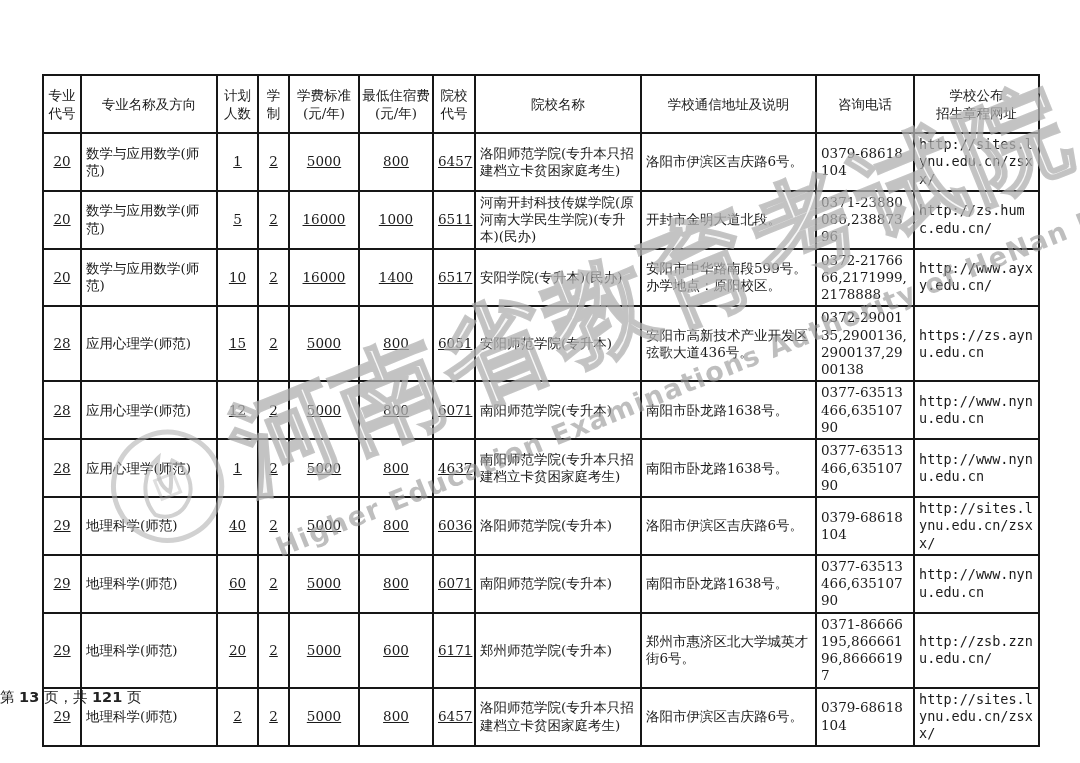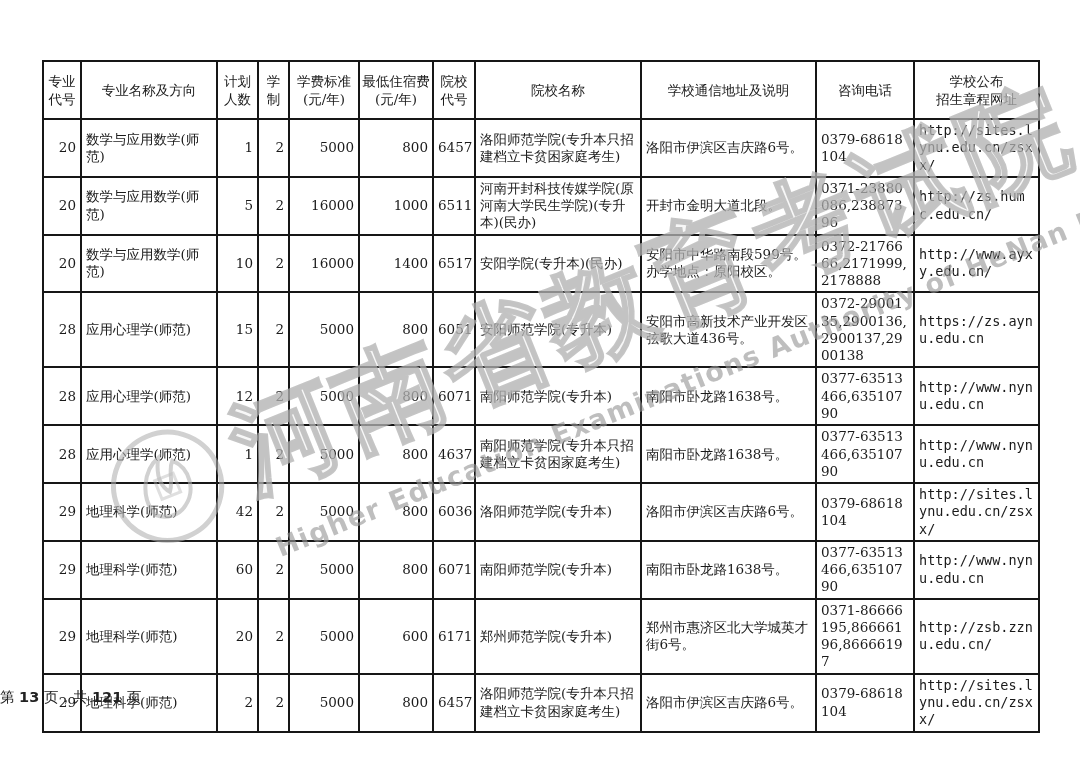--- a/index.html
+++ b/index.html
@@ -4,35 +4,35 @@
 <style>
   html,body{margin:0;padding:0;}
   body{
     width:1080px;height:763px;background:#ffffff;position:relative;overflow:hidden;
     font-family:"DejaVu Serif", serif;color:#1a1a1a;
   }
   .page{position:absolute;inset:0;}
 
   
   table.adm{
-    position:absolute;left:42px;top:60px;width:996px;
+    position:absolute;left:42px;top:74px;width:996px;
     border-collapse:collapse;table-layout:fixed;background:transparent;
     z-index:2;
     border-radius:18px;
   }
   .adm th,.adm td{border:2px solid #161616;background:transparent;}
   .adm th{
     font-size:13.5px;font-weight:normal;text-align:center;
     white-space:pre-line;line-height:1.35;padding:3px 2px;height:50px;
   }
   .adm td{
     font-size:13.5px;line-height:1.28;padding:2px 4px;vertical-align:middle;
   }
   .adm tbody tr{height:50px;}
-  .c-center{text-align:right;}
+  .c-center{text-align:center;text-decoration:underline;}
   .c-left{text-align:left;}
   .c-phone{font-size:12.5px;word-break:break-all;line-height:1.35;margin-left:38px;}
   .c-url{
     font-family:"DejaVu Sans Mono", monospace;font-size:11.5px;
     word-break:break-all;line-height:1.45;margin-left:41px;
   }
 
   
   .watermark{
     position:absolute;left:85px;top:442px;z-index:4;pointer-events:none;
@@ -189,21 +189,21 @@
     <td class="c-center">800</td>
     <td class="c-center">4637</td>
     <td class="c-left">南阳师范学院(专升本只招建档立卡贫困家庭考生)</td>
     <td class="c-left">南阳市卧龙路1638号。</td>
     <td class="c-left c-phone">0377-63513466,63510790</td>
     <td class="c-left c-url">http://www.nynu.edu.cn</td>
   </tr>
         <tr>
     <td class="c-center">29</td>
     <td class="c-left">地理科学(师范)</td>
-    <td class="c-center">42</td>
+    <td class="c-center">40</td>
     <td class="c-center">2</td>
     <td class="c-center">5000</td>
     <td class="c-center">800</td>
     <td class="c-center">6036</td>
     <td class="c-left">洛阳师范学院(专升本)</td>
     <td class="c-left">洛阳市伊滨区吉庆路6号。</td>
     <td class="c-left c-phone">0379-68618104</td>
     <td class="c-left c-url">http://sites.lynu.edu.cn/zsxx/</td>
   </tr>
         <tr>

